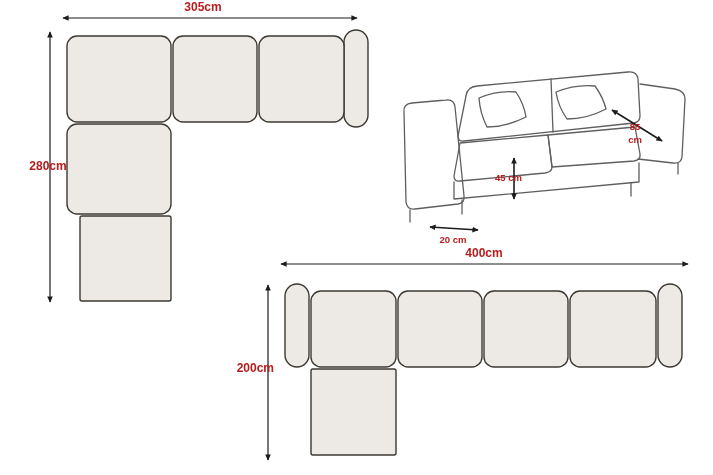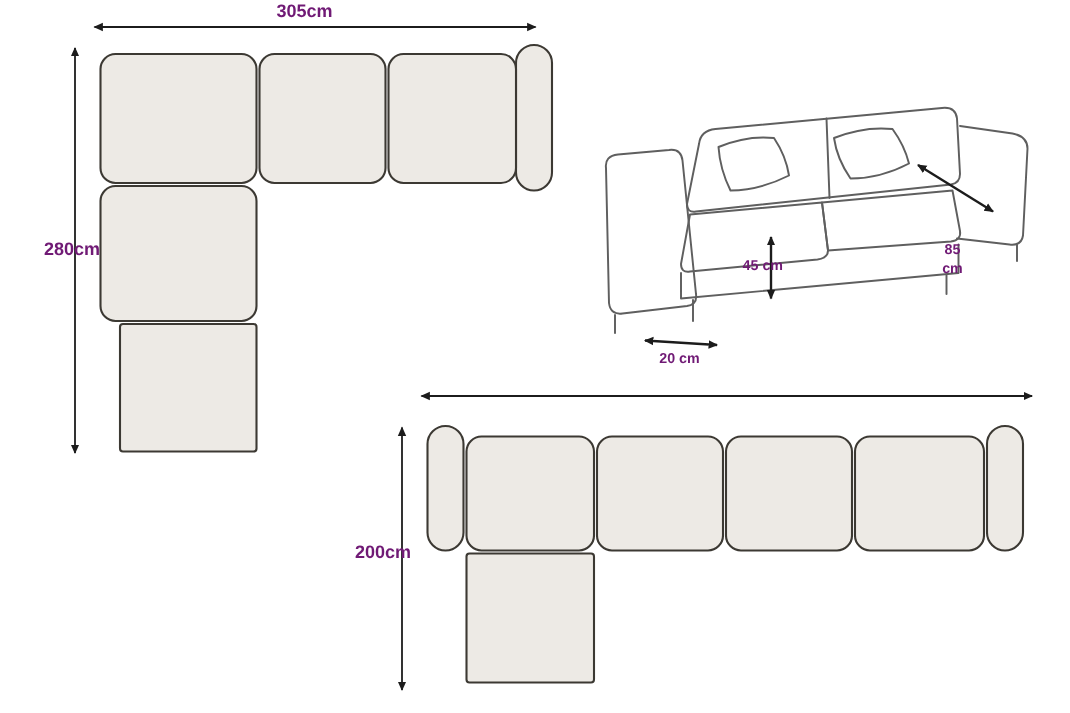--- a/index.html
+++ b/index.html
@@ -22,21 +22,21 @@
   
   .sketch path, .sketch line { fill: none; stroke-width: 1.3; stroke-linejoin: round; stroke-linecap: round; }
   .sketch .pillow { fill: #ffffff; }
 
   .sketch-dim line { stroke-width: 1.6; }
 
   .dim-label {
     position: absolute;
     font-weight: bold;
     font-size: 12px;
-    color: #701a75;
+    color: #b91c1c;
     text-align: center;
     line-height: 1.25;
     white-space: nowrap;
   }
   .dim-label.small {
     font-size: 9.5px;
     line-height: 1.4;
     white-space: normal;
   }
 </style>
@@ -104,19 +104,20 @@
     <g class="sketch-dim" stroke="#1c1c1c">
       <line x1="612" y1="110" x2="662" y2="141" marker-start="url(#arrow)" marker-end="url(#arrow)"></line>
       <line x1="514" y1="158" x2="514" y2="199" marker-start="url(#arrow)" marker-end="url(#arrow)"></line>
       <line x1="430" y1="227" x2="478" y2="230" marker-start="url(#arrow)" marker-end="url(#arrow)"></line>
     </g>
   </svg>
 
   <div class="dim-label" style="left:148px;top:0px;width:110px;">305cm</div>
   <div class="dim-label" style="left:26px;top:159px;width:44px;">280cm</div>
 
+  <div class="dim-label" style="left:429px;top:246px;width:110px;">400cm</div>
   <div class="dim-label" style="left:230px;top:361px;width:44px;text-align:right;">200cm</div>
 
-  <div class="dim-label small" style="left:622px;top:120px;width:26px;margin-top:40px;">85 cm</div>
+  <div class="dim-label small" style="left:622px;top:120px;width:26px;">85 cm</div>
   <div class="dim-label small" style="left:480px;top:171px;width:30px;text-align:right;margin-left:12px;">45 cm</div>
   <div class="dim-label small" style="left:435px;top:233px;width:36px;">20 cm</div>
 
 </div>
 
 </body></html>

